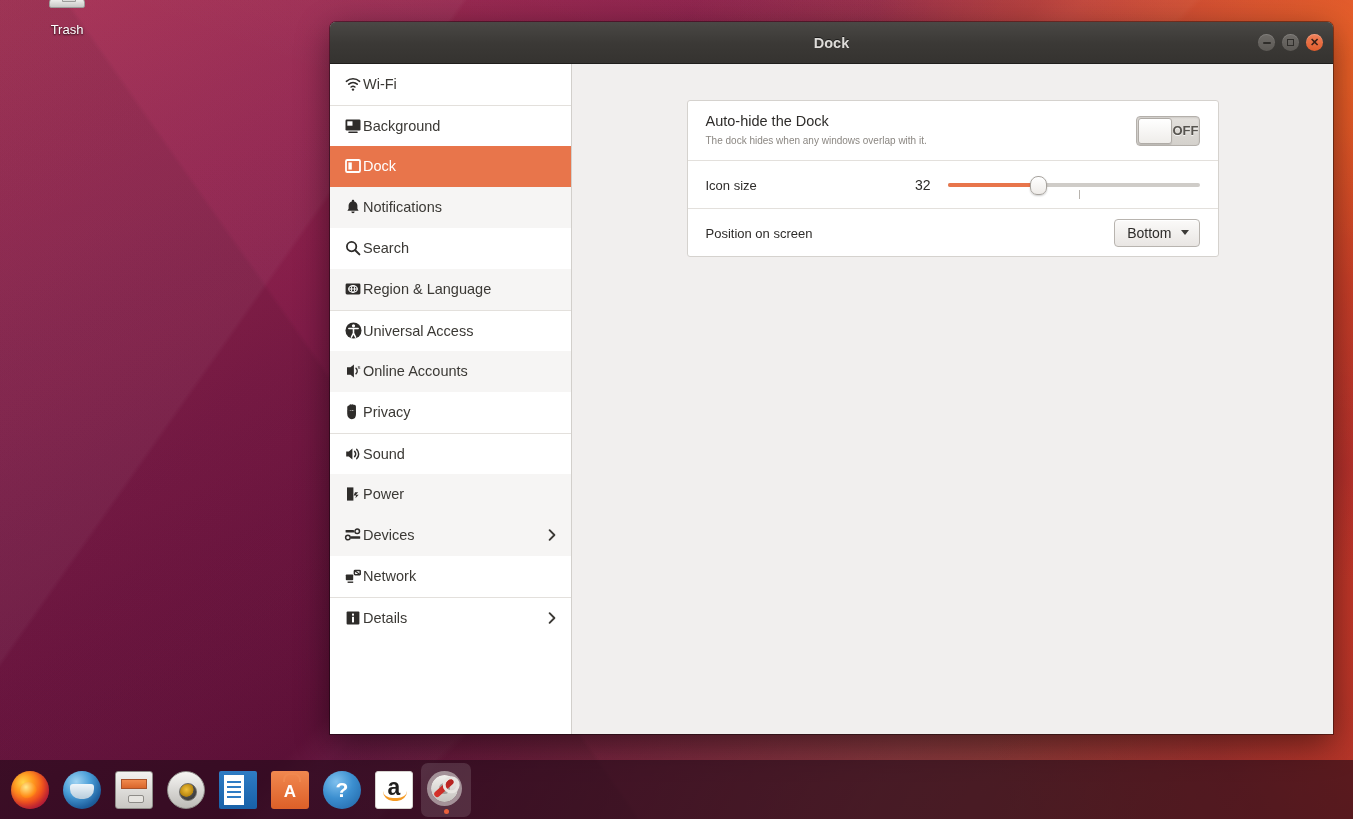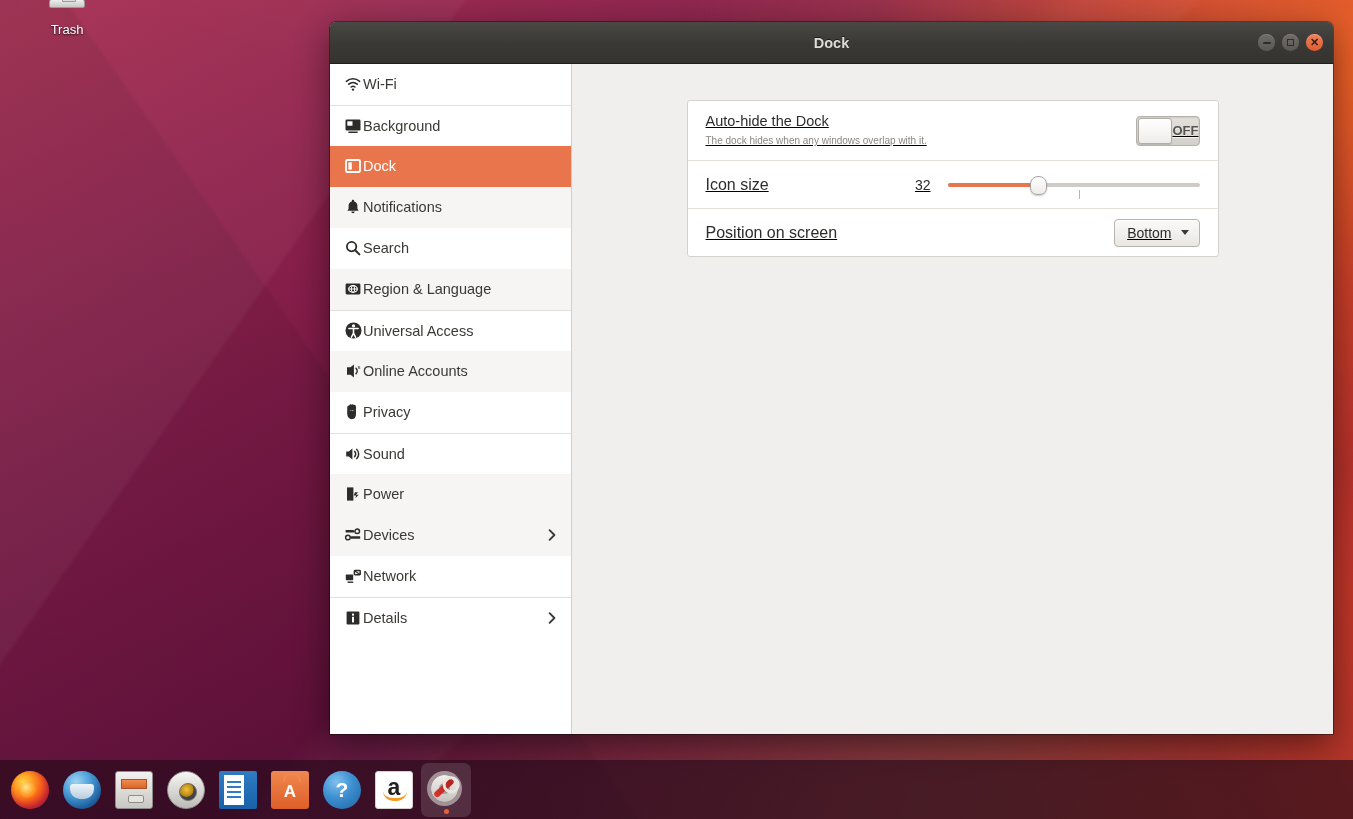--- a/index.html
+++ b/index.html
@@ -128,27 +128,27 @@
   .side-item .si-chev { margin-left:auto; color:#3b3935; display:flex; align-items:center; }
 
   
   #content {
     flex:1; background:#f1efee; padding:36px 0 0 0; overflow:hidden;
   }
   .card {
     width:532px; margin:0 auto; background:#ffffff;
     border:1px solid #d5d2ce; border-radius:3px;
   }
-  .row { display:flex; align-items:center; padding:0 18px; min-height:48px;text-decoration:underline; }
+  .row { display:flex; align-items:center; padding:0 18px; min-height:48px; }
   .row + .row { border-top:1px solid #e3e0dc; }
   .row.tall { min-height:59px; }
   .row .labels { flex:1; padding:9px 0; }
   .row .lbl-main { font-size:14.5px; color:#2e2c2a; line-height:19px; }
   .row .lbl-sub  { font-size:10px; color:#8b8782; line-height:17px; margin-top:1px; }
-  .row .lbl-only { font-size:16px; color:#2e2c2a; }
+  .row .lbl-only { font-size:13px; color:#2e2c2a; }
 
   
   .switch {
     width:64px; height:30px; border:1px solid #b4b0ab; border-radius:4px;
     background:linear-gradient(180deg,#e4e1dd,#d4d1cc);
     display:flex; align-items:stretch; overflow:hidden; position:relative;
     box-shadow:inset 0 1px 2px rgba(0,0,0,0.10);
   }
   .switch .knob {
     width:42px; margin:1px; border:1px solid #b0aca7; border-radius:3px;

